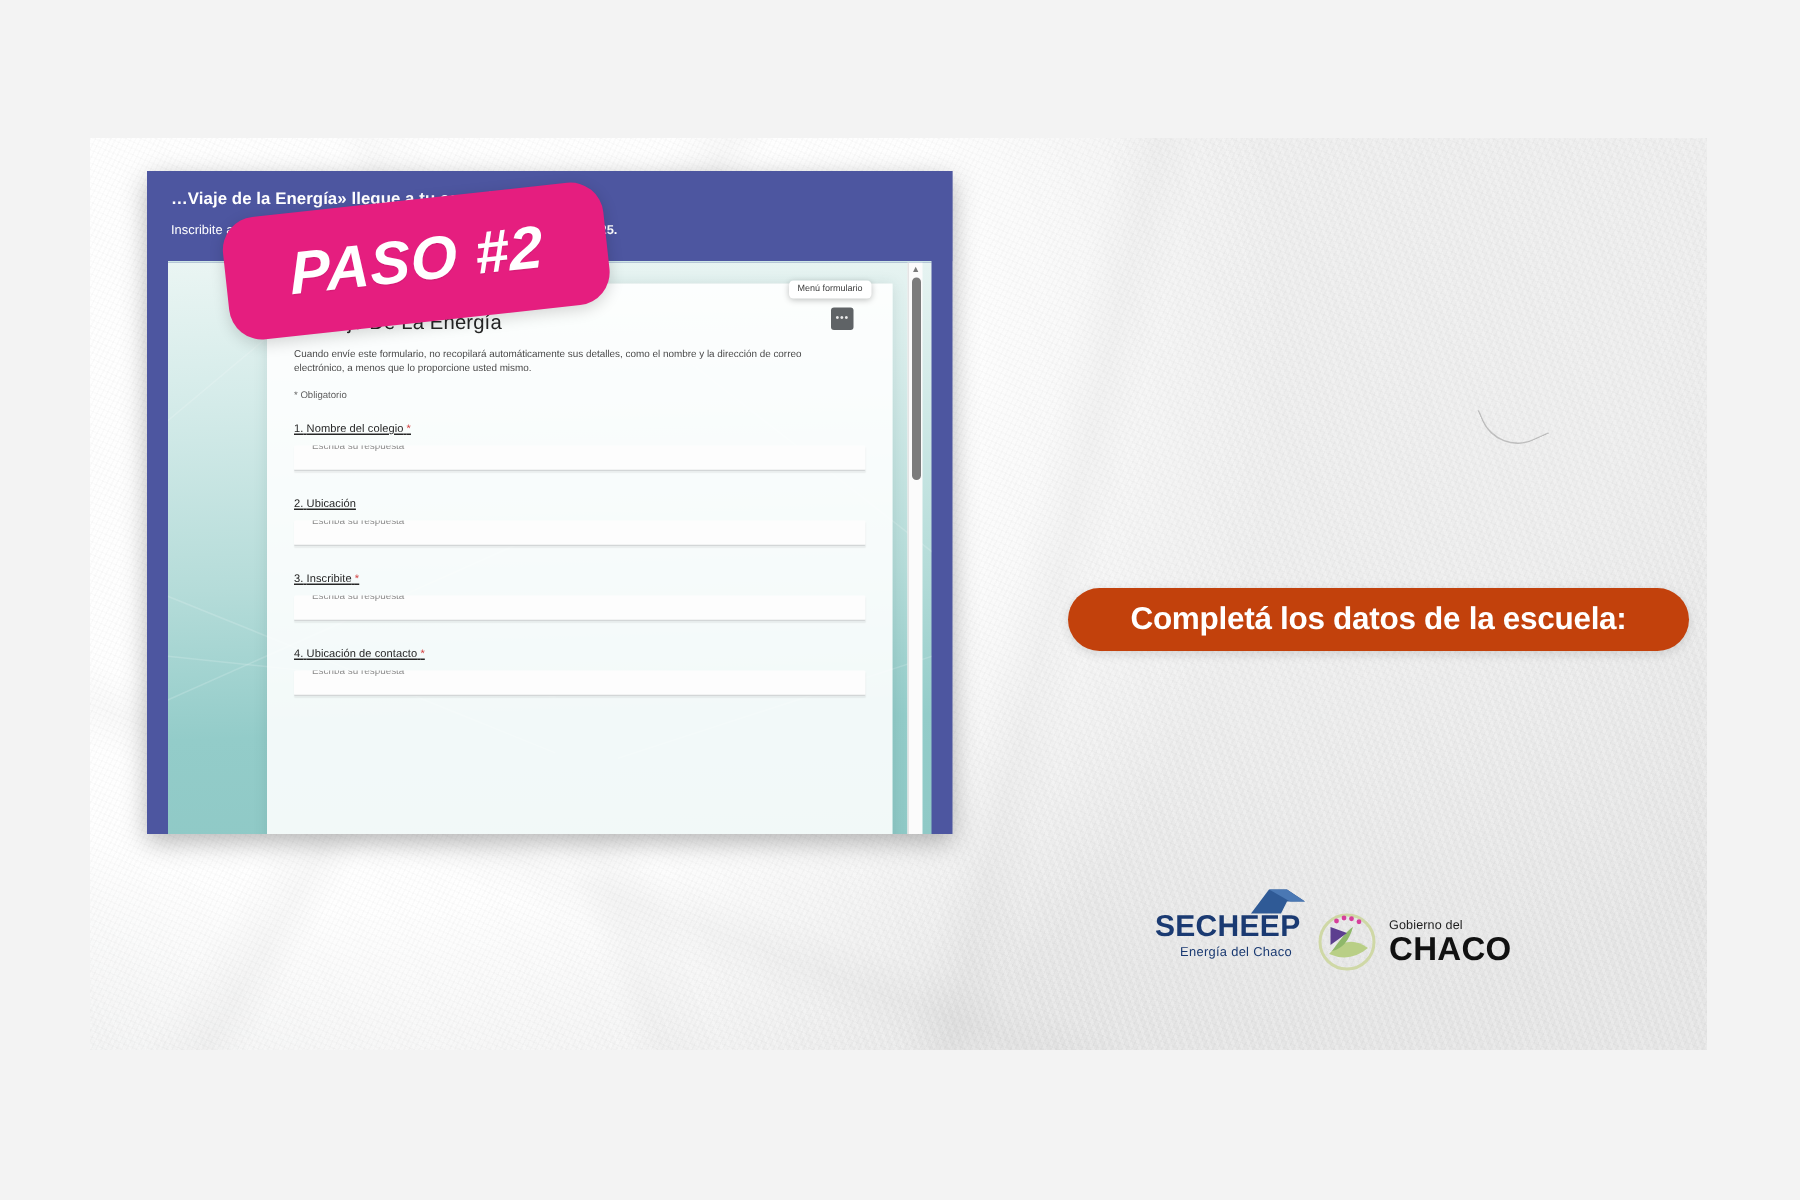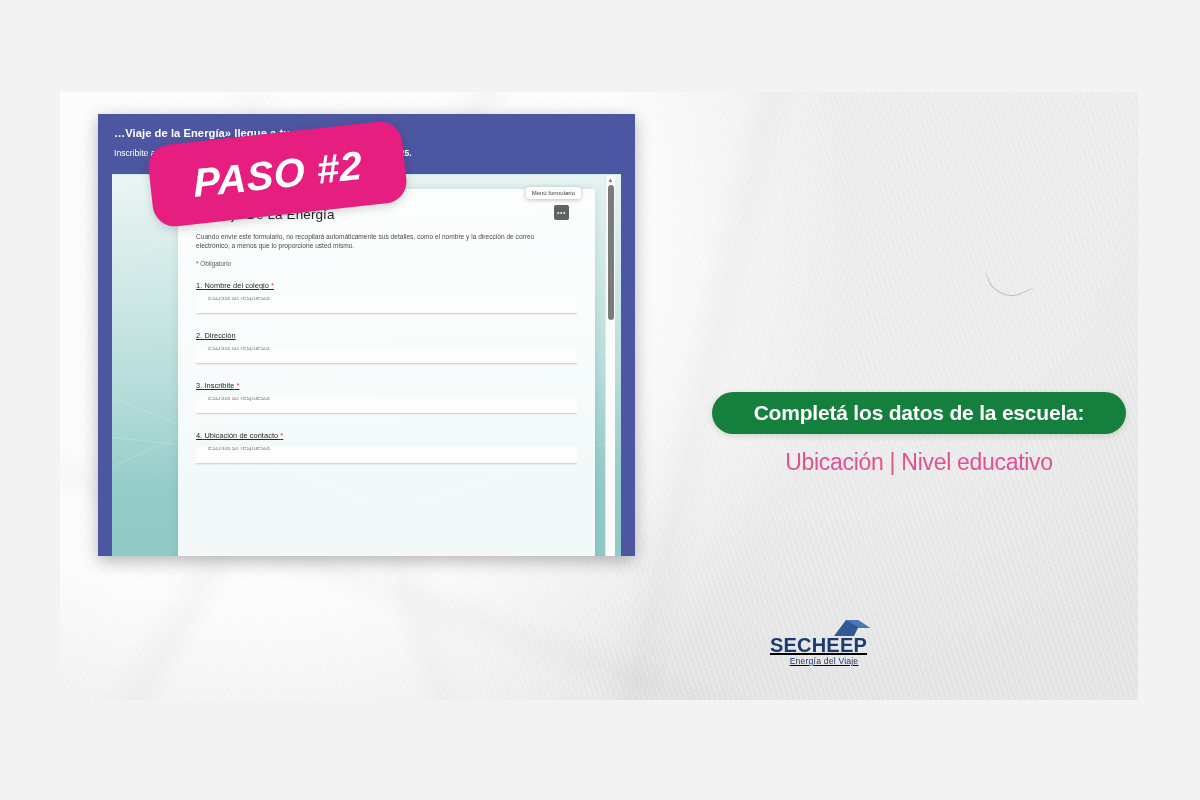--- a/index.html
+++ b/index.html
@@ -314,21 +314,21 @@
 
   
   .right-col {
     position: absolute;
     left: 712px;
     top: 392px;
     width: 414px;
     z-index: 20;
   }
   .cta-banner {
-    background: #15803d;
+    background: #c2410c;
     border-radius: 22px;
     padding: 9px 18px;
     box-sizing: border-box;
     text-align: center;
     box-shadow: 0 2px 7px rgba(0,0,0,.12);
   }
   .cta-banner span {
     color: #ffffff;
     font-size: 21px;
     font-weight: bold;
@@ -346,23 +346,22 @@
   .cta-lines div { white-space: nowrap; }
 
   
   .logos {
     position: absolute;
     left: 770px;
     top: 608px;
     width: 300px;
     height: 58px;
     display: flex;
-    align-items: flex-end;
+    align-items: flex-start;
     z-index: 20;
-    text-decoration: underline;
   }
   .logo-secheep { position: relative; width: 108px; }
   .secheep-mark {
     position: absolute;
     right: 6px;
     top: -17px;
     width: 40px;
     height: 20px;
   }
   .secheep-word {
@@ -454,21 +453,21 @@
             <span>1.</span>
             <span>Nombre del colegio</span>
             <span class="req">*</span>
           </div>
           <input class="q-input" type="text" placeholder="Escriba su respuesta" style="">
         </div>
 
         <div class="question">
           <div class="q-label">
             <span>2.</span>
-            <span>Dirección</span>
+            <span>Ubicación</span>
             <span class="req"></span>
           </div>
           <input class="q-input" type="text" placeholder="Escriba su respuesta" style="">
         </div>
 
         <div class="question">
           <div class="q-label">
             <span>3.</span>
             <span>Inscribite</span>
             <span class="req">*</span>
@@ -490,30 +489,45 @@
 
   <div class="paso-badge">
     <span>PASO #2</span>
   </div>
 
   <div class="right-col">
     <div class="cta-banner">
       <span>Completá los datos de la escuela:</span>
     </div>
     <div class="cta-lines">
-      <div>Ubicación | Nivel educativo</div>
     </div>
   </div>
 
   <div class="logos">
 
     <div class="logo-secheep">
       <svg class="secheep-mark" viewBox="0 0 40 20">
         <polygon points="2,18 14,2 26,2 38,10 26,10 22,18" fill="#2f5a96"></polygon>
         <polygon points="14,2 26,2 38,10 28,10" fill="#4a78b4"></polygon>
       </svg>
       <div class="secheep-word">SECHEEP</div>
-      <div class="secheep-tag">Energía del Viaje</div>
+      <div class="secheep-tag">Energía del Chaco</div>
     </div>
 
+    <div class="logo-chaco">
+      <svg class="chaco-mark" viewBox="0 0 40 40">
+        <circle cx="20" cy="20" r="18" fill="none" stroke="#cfd8a6" stroke-width="2"></circle>
+        <path d="M8 28 Q20 14 34 24 Q22 34 8 28 Z" fill="#b9cf86"></path>
+        <path d="M10 26 Q20 12 24 10 Q20 24 10 26 Z" fill="#8fb86a"></path>
+        <path d="M9 10 L9 22 L20 14 Z" fill="#5c3f8f"></path>
+        <circle cx="13" cy="6" r="1.6" fill="#d63f9b"></circle>
+        <circle cx="18" cy="4" r="1.6" fill="#d63f9b"></circle>
+        <circle cx="23" cy="4.5" r="1.6" fill="#d63f9b"></circle>
+        <circle cx="28" cy="6.5" r="1.6" fill="#d63f9b"></circle>
+      </svg>
+      <div class="chaco-text">
+        <div class="chaco-gob">Gobierno del</div>
+        <div class="chaco-word">CHACO</div>
+      </div>
+    </div>
   </div>
 
 </div>
 
 </body></html>

